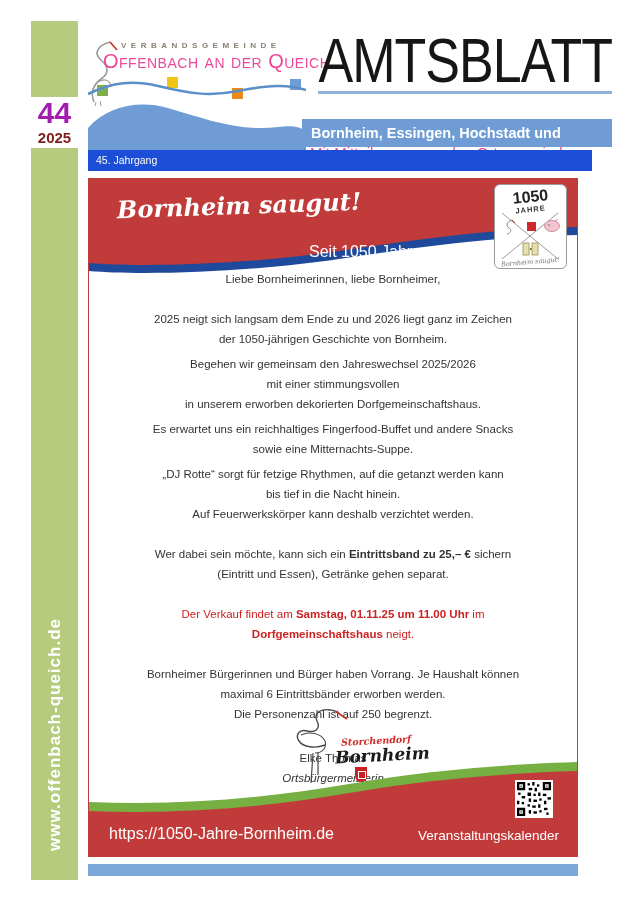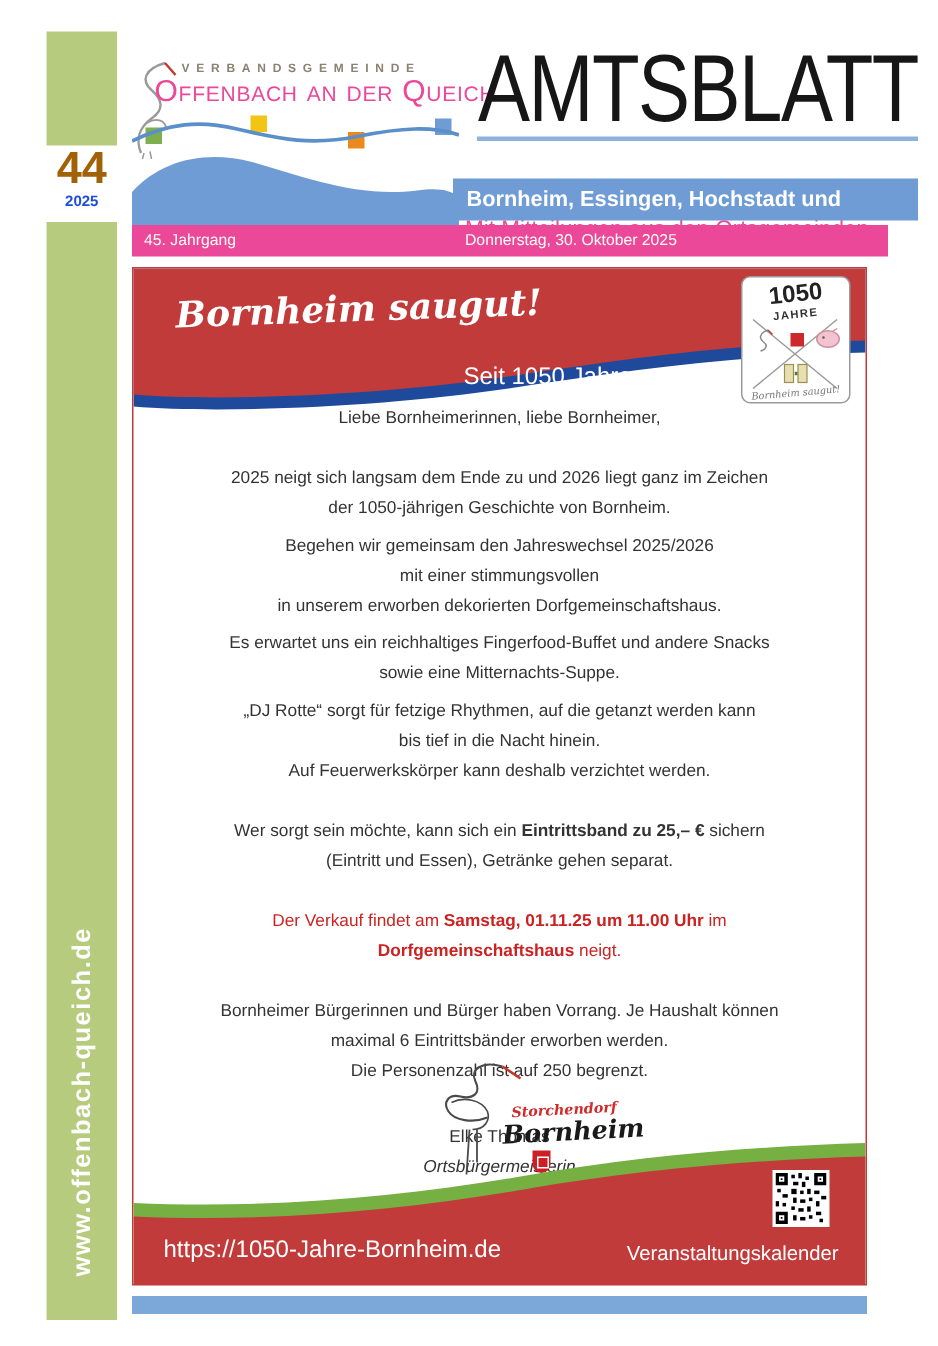--- a/index.html
+++ b/index.html
@@ -5,44 +5,44 @@
   * { margin:0; padding:0; box-sizing:border-box; }
   html,body { background:#ffffff; }
   body { font-family:"Liberation Sans", sans-serif; }
   .page { position:relative; width:625px; height:897px; background:#fff; overflow:hidden; }
 
   
   .green-block { position:absolute; left:31px; width:47px; background:#b7cb7e; }
   .gb-top { top:21px; height:76px; }
   .gb-main { top:148px; height:732px; }
   .issue-no { position:absolute; left:31px; top:98px; width:47px; text-align:center;
-              font-size:30px; font-weight:bold; color:#a16207; line-height:1; }
+              font-size:30px; font-weight:bold; color:#a21caf; line-height:1; }
   .issue-year { position:absolute; left:31px; top:130px; width:47px; text-align:center;
-              font-size:10px; font-weight:bold; color:#1d4ed8; line-height:1; }
+              font-size:15px; font-weight:bold; color:#7f1d1d; line-height:1; }
   .vertical-url { position:absolute; left:31px; top:148px; width:47px; height:715px;
               display:flex; align-items:flex-end; justify-content:center; }
   .vertical-url span { writing-mode:vertical-rl; transform:rotate(180deg);
               color:#ffffff; font-weight:bold; font-size:17px; letter-spacing:1px;
               padding-top:12px; }
 
   
   .org-upper { position:absolute; left:121px; top:41px; font-size:8px; letter-spacing:4.5px;
               color:#8a8272; font-weight:bold; }
   .org-name { position:absolute; left:103px; top:50px; font-size:20px; color:#ec4899;
               font-variant:small-caps; letter-spacing:0.5px;text-align:center; }
   .amtsblatt { position:absolute; right:13px; top:28px; font-size:52px; color:#161616;
               letter-spacing:-1px; transform:scaleY(1.22); transform-origin:top;
               font-weight:400; line-height:1; }
   .blue-rule { position:absolute; left:318px; top:91px; width:294px; height:3px; background:#8fb2dc; }
   .subtitle { position:absolute; left:310px; top:97px; font-size:15px; color:#ec4899;margin-top:47px; }
   .muni-banner { position:absolute; left:302px; top:119px; width:310px; height:28px;
               background:#6f9cd4; color:#fff; font-weight:bold; font-size:14.5px;
               line-height:28px; padding-left:9px; }
   .green-bar { position:absolute; left:88px; top:150px; width:504px; height:21px;
-              background:#ec4899; color:#fdfdf4; font-size:10.5px; line-height:21px;text-decoration:underline; }
+              background:#1d4ed8; color:#fdfdf4; font-size:10.5px; line-height:21px;text-decoration:underline; }
   .green-bar .vol { position:absolute; left:8px; }
   .green-bar .date { position:absolute; left:222px; }
 
   
   .flyer { position:absolute; left:88px; top:178px; width:490px; height:679px;
            background:#fff; border:1px solid #c23b3b; }
   .flyer-header-svg { position:absolute; left:0; top:0; }
   .script-title { position:absolute; left:28px; top:12px; color:#fff;
            font-family:"DejaVu Serif", serif; font-style:italic; font-weight:bold;
            font-size:24px; transform:rotate(-2deg); }
@@ -122,21 +122,20 @@
     <path d="M0,52 C20,30 50,24 80,32 C115,42 150,56 190,51 C205,49 212,51 218,55 L218,75 L0,75 Z" fill="#6f9cd4"></path>
   </svg>
 
   <div class="amtsblatt">AMTSBLATT</div>
   <div class="blue-rule"></div>
   <div class="subtitle">Mit Mitteilungen aus den Ortsgemeinden</div>
   <div class="muni-banner">Bornheim,  Essingen, Hochstadt und Offenbach</div>
 
   <div class="green-bar">
     <span class="vol">45. Jahrgang</span>
-    <span class="date">Donnerstag, 30. Oktober 2025</span>
   </div>
 
   <div class="flyer">
 
     <svg class="flyer-header-svg" width="488" height="97">
       <path d="M0,0 H488 V56 C400,58 330,68 250,80 C170,92 60,97 0,92 Z" fill="#1f4a9b"></path>
       <path d="M0,0 H488 V48 C400,50 330,60 250,72 C170,84 60,89 0,84 Z" fill="#c23b3b"></path>
     </svg>
     <div class="script-title">Bornheim saugut!</div>
     <div class="script-sub">Seit 1050 Jahren</div>
@@ -177,21 +176,21 @@
       <p>in unserem erworben dekorierten Dorfgemeinschaftshaus.</p>
 
       <p class="p-gap-sm">Es erwartet uns ein reichhaltiges Fingerfood-Buffet und andere Snacks</p>
       <p>sowie eine Mitternachts-Suppe.</p>
 
       <p class="p-gap-sm">„DJ Rotte“ sorgt für fetzige Rhythmen, auf die getanzt werden kann</p>
       <p>bis tief in die Nacht hinein.</p>
       <p>Auf Feuerwerkskörper kann deshalb verzichtet werden.</p>
 
       <p class="p-gap-lg">
-        <span>Wer sorgt sein möchte, kann sich ein </span><b>Eintrittsband zu 25,– €</b><span> sichern</span>
+        <span>Wer dabei sein möchte, kann sich ein </span><b>Eintrittsband zu 25,– €</b><span> sichern</span>
       </p>
       <p>(Eintritt und Essen), Getränke gehen separat.</p>
 
       <p class="p-gap-lg red-block">
         <span>Der Verkauf findet am </span><b>Samstag, 01.11.25 um 11.00 Uhr</b><span> im</span>
       </p>
       <p class="red-block">
         <b>Dorfgemeinschaftshaus</b><span> neigt.</span>
       </p>
 

